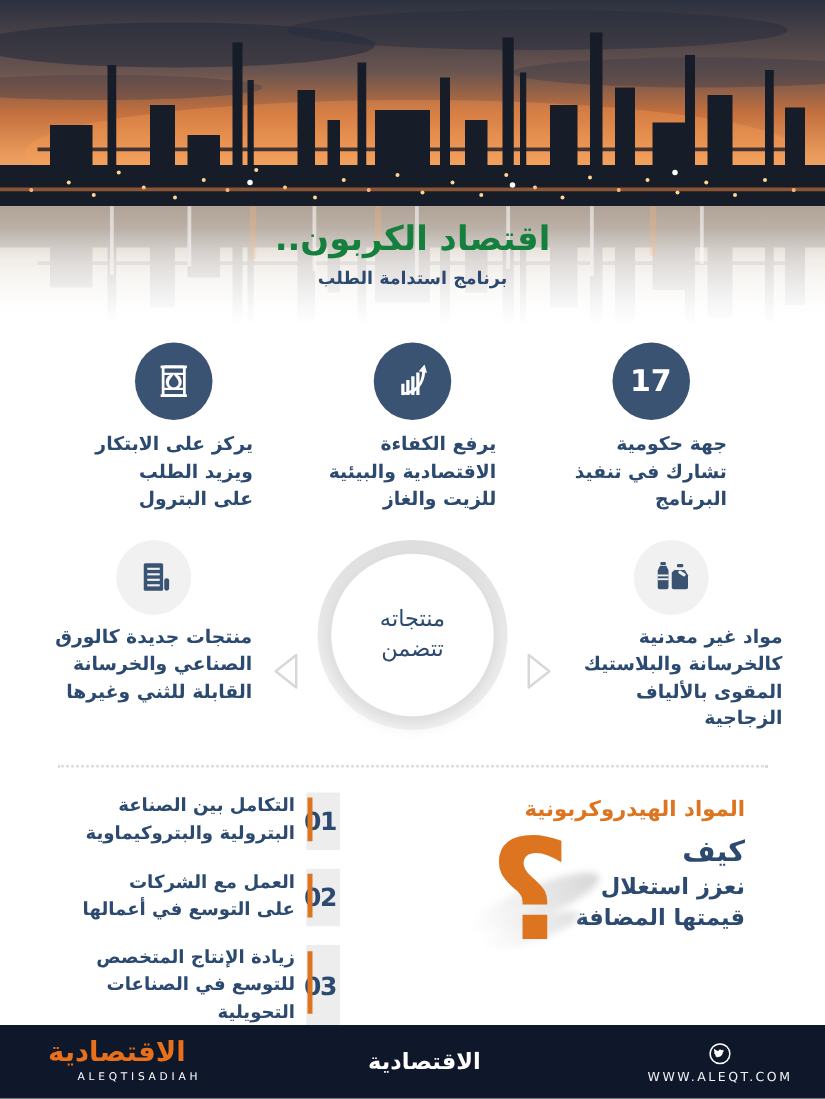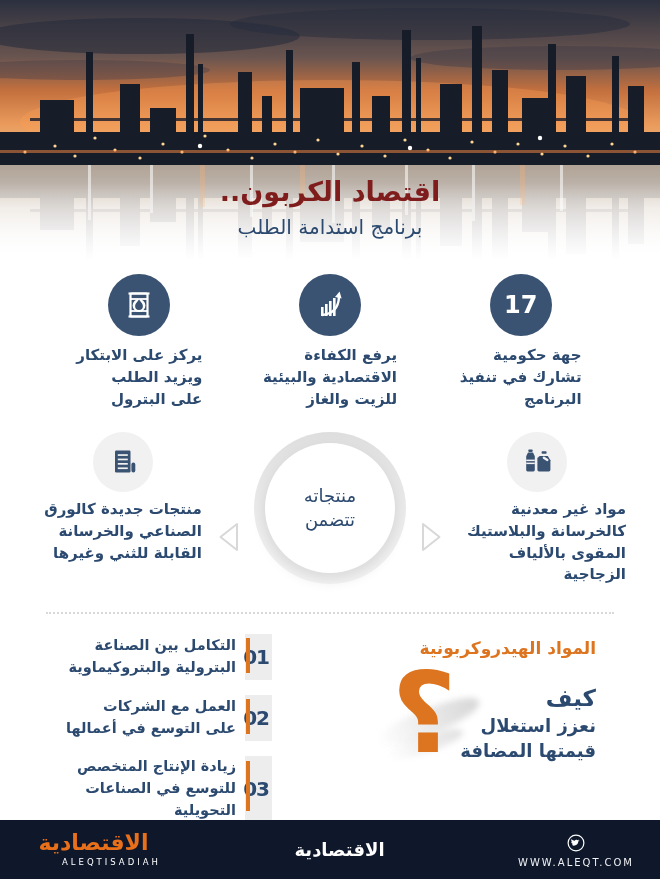--- a/index.html
+++ b/index.html
@@ -5,22 +5,22 @@
   html,body{margin:0;padding:0;}
   body{
     width:660px;height:879px;margin:0 auto;position:relative;overflow:hidden;
     background:#ffffff;direction:rtl;
     font-family:"DejaVu Sans",sans-serif;color:#2C4A70;
   }
   
   .hero{position:relative;height:260px;}
   .hero svg{display:block;width:660px;height:260px;}
   .title-wrap{position:absolute;top:176px;left:0;right:0;text-align:center;}
-  .main-title{font-size:27px;font-weight:bold;color:#7f1d1d;line-height:1.2;}
-  .sub-title{font-size:20px;font-weight:normal;color:#2C4A70;margin-top:7px;}
+  .main-title{font-size:27px;font-weight:bold;color:#15803d;line-height:1.2;}
+  .sub-title{font-size:14px;font-weight:bold;color:#2C4A70;margin-top:7px;}
   
   .stats{display:grid;grid-template-columns:1fr 1fr 1fr;padding:14px 44px 0;height:152px;}
   .stat{display:flex;flex-direction:column;align-items:center;}
   .stat-circle{width:62px;height:62px;border-radius:50%;background:#3A5372;
     display:flex;align-items:center;justify-content:center;margin-bottom:9px;flex:0 0 auto;}
   .stat-number{color:#fff;font-size:24px;font-weight:bold;direction:ltr;}
   .stat-text{font-size:15px;font-weight:bold;line-height:1.45;text-align:right;white-space:pre-line;}
   
   .products{display:grid;grid-template-columns:178px 34px 1fr 34px 178px;
     padding:6px 34px 0;align-items:start;height:172px;}
@@ -38,21 +38,21 @@
     display:flex;align-items:center;justify-content:center;}
   .big-text{font-size:18px;font-weight:normal;color:#2C4A70;text-align:center;white-space:pre-line;line-height:1.35;}
   
   .divider{margin:8px 46px 0;border-top:2px dotted #d9d9d9;height:0;}
   
   .bottom{display:grid;grid-template-columns:1fr 1fr;padding:20px 30px 0;}
   .question{padding:4px 34px 0 0;}
   .q-heading{font-size:17px;font-weight:bold;color:#DD741F;text-align:right;margin-bottom:10px;}
   .q-row{display:flex;direction:rtl;align-items:flex-start;justify-content:flex-start;}
   .q-lines{text-align:right;margin-left:4px;}
-  .q-line1{font-size:23px;font-weight:bold;line-height:1.25;margin-top:16px;}
+  .q-line1{font-size:23px;font-weight:bold;line-height:1.25;}
   .q-line2{font-size:18px;font-weight:bold;line-height:1.4;}
   .q-line3{font-size:18px;font-weight:bold;line-height:1.4;}
   .q-mark{position:relative;margin-top:-2px;margin-left:6px;}
   .q-glyph{font-size:112px;line-height:.85;font-weight:bold;color:#DD741F;display:block;position:relative;z-index:2;}
   .q-shadow{position:absolute;z-index:1;width:110px;height:26px;left:-18px;bottom:26px;
     background:linear-gradient(to left,#cfcfcf,rgba(255,255,255,0));
     border-radius:50%;transform:rotate(-22deg);filter:blur(3px);opacity:.85;}
   .q-shadow2{position:absolute;z-index:1;width:80px;height:18px;left:-6px;bottom:8px;
     background:linear-gradient(to left,#d8d8d8,rgba(255,255,255,0));
     border-radius:50%;transform:rotate(-18deg);filter:blur(3px);opacity:.8;}

